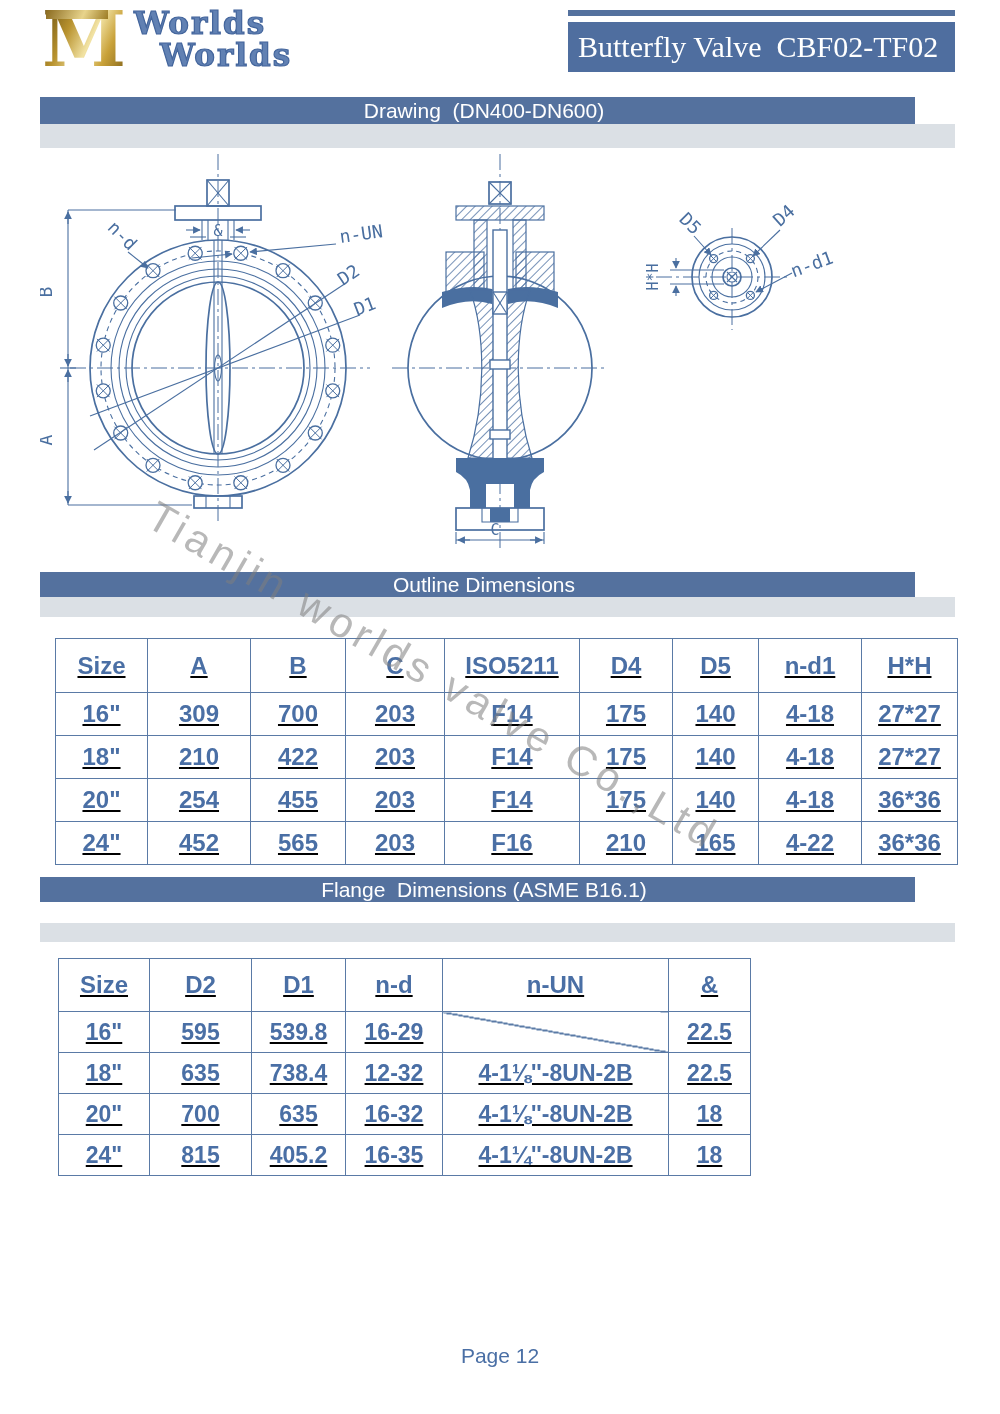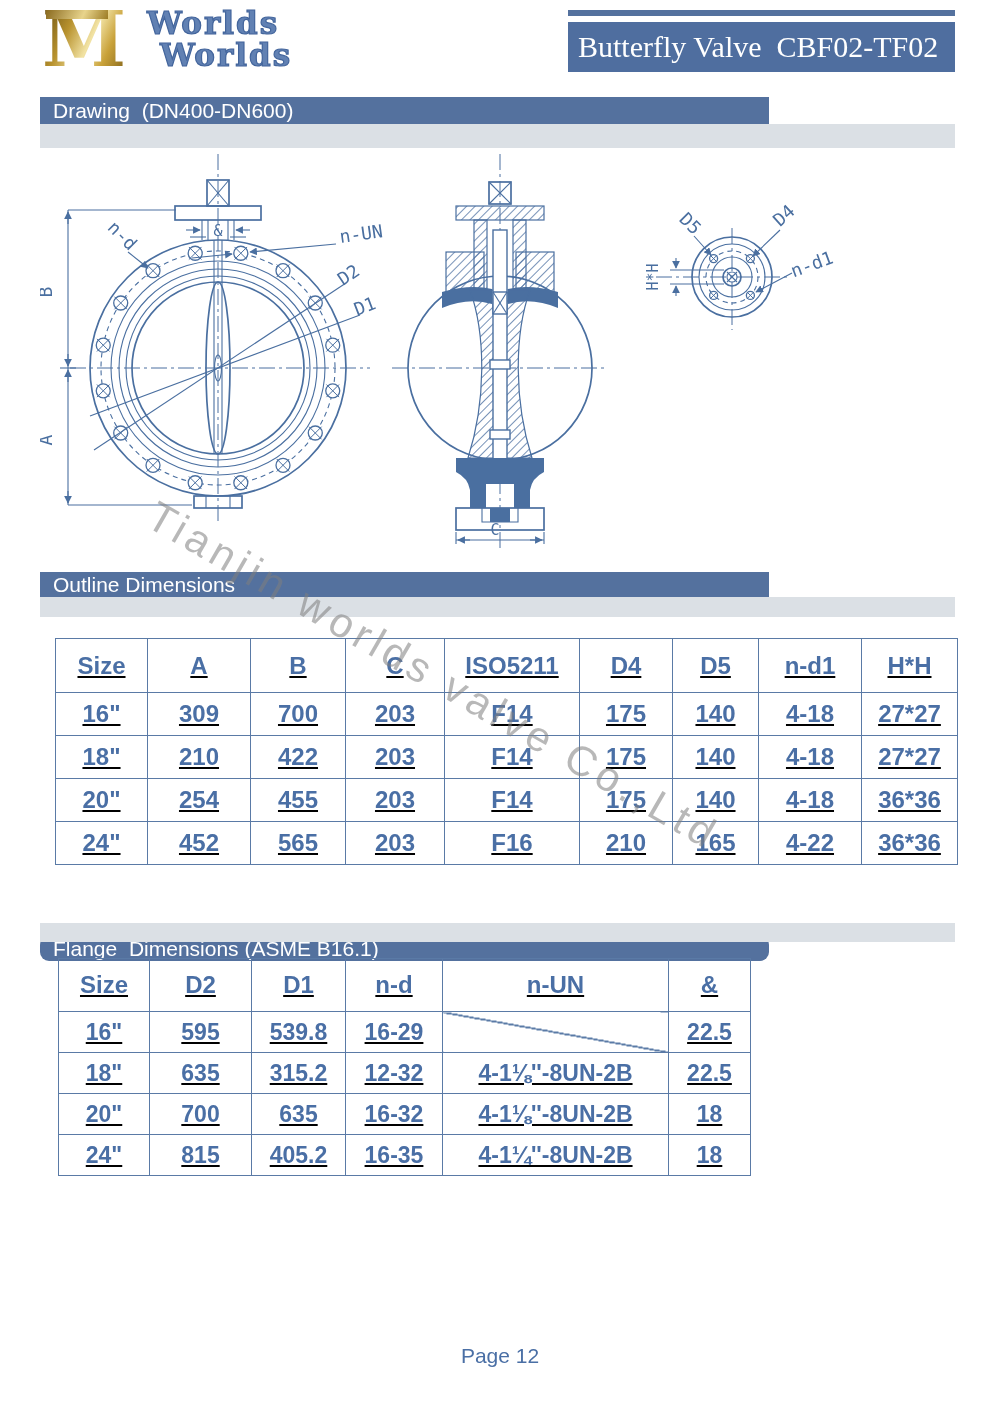--- a/index.html
+++ b/index.html
@@ -7,30 +7,30 @@
        font-family:"Liberation Sans",sans-serif;}
   
   .logo{position:absolute;left:42px;top:4px;width:230px;height:72px;}
   .logo-m{position:absolute;left:0;top:0;width:92px;height:72px;
           font-family:"DejaVu Serif",serif;font-weight:bold;font-size:76px;line-height:72px;
           background:linear-gradient(115deg,#6e5413 5%,#b8922e 30%,#f2e3a4 52%,#c9a23a 70%,#7a5c16 95%);
           -webkit-background-clip:text;background-clip:text;color:transparent;}
   .logo-tbar{position:absolute;left:4px;top:6px;width:62px;height:9px;
           background:linear-gradient(115deg,#8a6a1f,#e8d48c 60%,#9c7b24);}
   .logo-text{position:absolute;left:92px;top:4px;font-family:"DejaVu Serif",serif;font-weight:bold;
-          color:#6181b3;-webkit-text-stroke:1.2px #43659c;letter-spacing:2px;text-align:center;}
+          color:#6181b3;-webkit-text-stroke:1.2px #43659c;letter-spacing:2px;}
   .logo-line1{font-size:31px;line-height:31px;}
   .logo-line2{font-size:31px;line-height:31px;margin-left:26px;margin-top:1px;}
   .title-rule{position:absolute;left:568px;top:10px;width:387px;height:6px;background:#54719e;}
   .title-box{position:absolute;left:568px;top:22px;width:387px;height:50px;background:#4f6e9f;
           color:#fff;font-family:"Liberation Serif",serif;font-size:30px;line-height:50px;
           padding-left:10px;box-sizing:border-box;white-space:pre;}
   
-  .sec-bar{position:absolute;left:40px;width:729px;background:#54719e;color:#fff;
-           font-size:21px;padding-left:13px;box-sizing:border-box;white-space:pre;}
+  .sec-bar{position:absolute;left:40px;width:875px;background:#54719e;color:#fff;
+           font-size:21px;padding-left:13px;box-sizing:border-box;white-space:pre;text-align:center;}
   .sec-sub{position:absolute;left:40px;width:915px;background:#dbe0e5;}
   
   table.dims{border-collapse:collapse;position:absolute;table-layout:fixed;background:transparent;text-decoration:underline;}
   table.dims th,table.dims td{border:1.6px solid #5a7aa6;text-align:center;font-weight:bold;
            color:#4a6fa5;padding:0;}
   #outline-table{left:55px;top:638px;width:902px;}
   #outline-table th{height:53px;font-size:24px;}
   #outline-table td{height:42px;font-size:24px;}
   #flange-table{left:58px;top:958px;width:692px;}
   #flange-table th{height:52px;font-size:24px;}
@@ -69,21 +69,21 @@
 </div>
 <div class="title-rule"></div>
 <div class="title-box">Butterfly Valve  CBF02-TF02</div>
 
 <div class="sec-bar" style="top:97px;height:27px;line-height:27px;">Drawing  (DN400-DN600)</div>
 <div class="sec-sub" style="top:124px;height:24px;"></div>
 
 <div class="sec-bar" style="top:572px;height:25px;line-height:25px;">Outline Dimensions</div>
 <div class="sec-sub" style="top:597px;height:20px;"></div>
 
-<div class="sec-bar" style="top:936px;height:25px;line-height:25px;border-radius:9px;">Flange  Dimensions (ASME B16.1)</div>
+<div class="sec-bar" style="top:877px;height:25px;line-height:25px;">Flange  Dimensions (ASME B16.1)</div>
 <div class="sec-sub" style="top:923px;height:19px;"></div>
 
 <svg class="drawing" viewBox="0 0 915 430">
   <defs>
     <pattern id="hatch" width="6" height="6" patternUnits="userSpaceOnUse" patternTransform="rotate(45)">
       <line x1="0" y1="0" x2="0" y2="6" stroke="#4a6fa0" stroke-width="1.5"></line>
     </pattern>
     <marker id="arr" viewBox="0 0 10 10" refX="9" refY="5" markerWidth="7" markerHeight="7" orient="auto-start-reverse">
       <path d="M0,0L10,5L0,10z" fill="#4a6fa0"></path>
     </marker>
@@ -367,21 +367,21 @@
         <td>16"</td>
         <td>595</td>
         <td>539.8</td>
         <td>16-29</td>
         <td class="diag"></td>
         <td>22.5</td>
       </tr>
       <tr>
         <td>18"</td>
         <td>635</td>
-        <td>315.2</td>
+        <td>738.4</td>
         <td>12-32</td>
         <td>4-1⅛''-8UN-2B</td>
         <td>22.5</td>
       </tr>
       <tr>
         <td>20"</td>
         <td>700</td>
         <td>635</td>
         <td>16-32</td>
         <td>4-1⅛''-8UN-2B</td>

